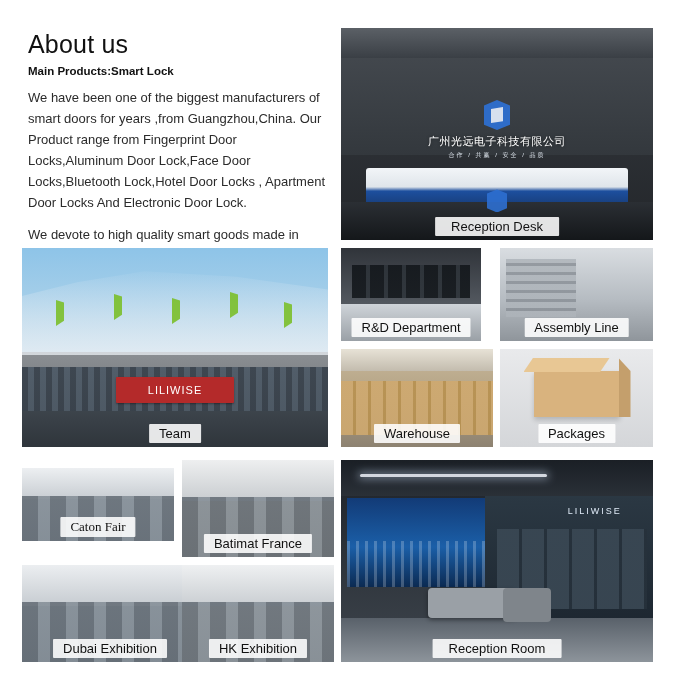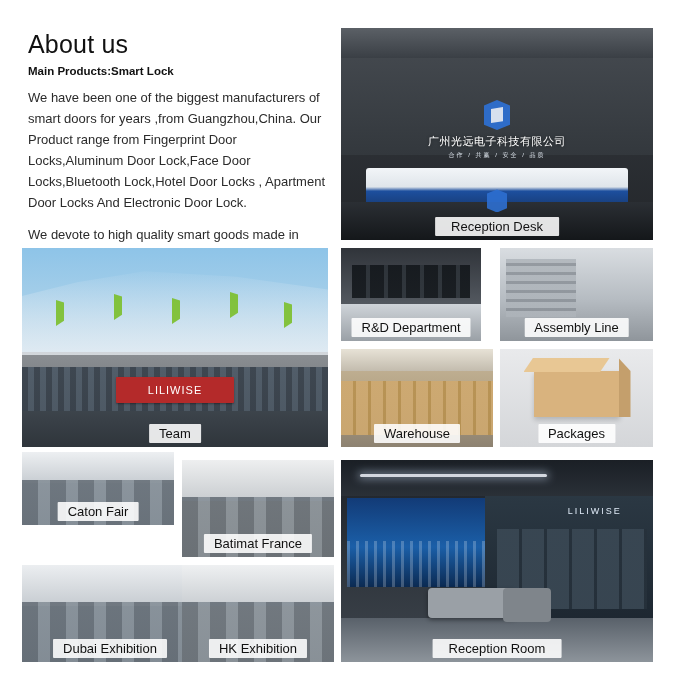--- a/index.html
+++ b/index.html
@@ -221,22 +221,23 @@
     clip-path: polygon(11% 0,100% 0,89% 100%,0 100%);
   }
   .pkg-box:after {
     content: ""; position: absolute; right: -11px; top: -13px;
     width: 12px; height: 59px; background: #c49f6c;
     clip-path: polygon(0 0,100% 22%,100% 100%,0 100%);
   }
 
   
   #caton {
-    left: 22px; top: 452px; width: 152px; height: 73px;
+    left: 22px; top: 468px; width: 152px; height: 73px;
     background: linear-gradient(180deg,#cfd6dc 0%,#9fa7ae 100%);
+    font-family: Liberation Serif, serif;
   }
   #batimat {
     left: 182px; top: 460px; width: 152px; height: 97px;
     background: linear-gradient(180deg,#d8d2c8 0%,#a79f93 100%);
   }
   #dubai {
     left: 22px; top: 565px; width: 176px; height: 97px;
     background: linear-gradient(180deg,#c3cbd2 0%,#8f979e 100%);
   }
   #hk {

